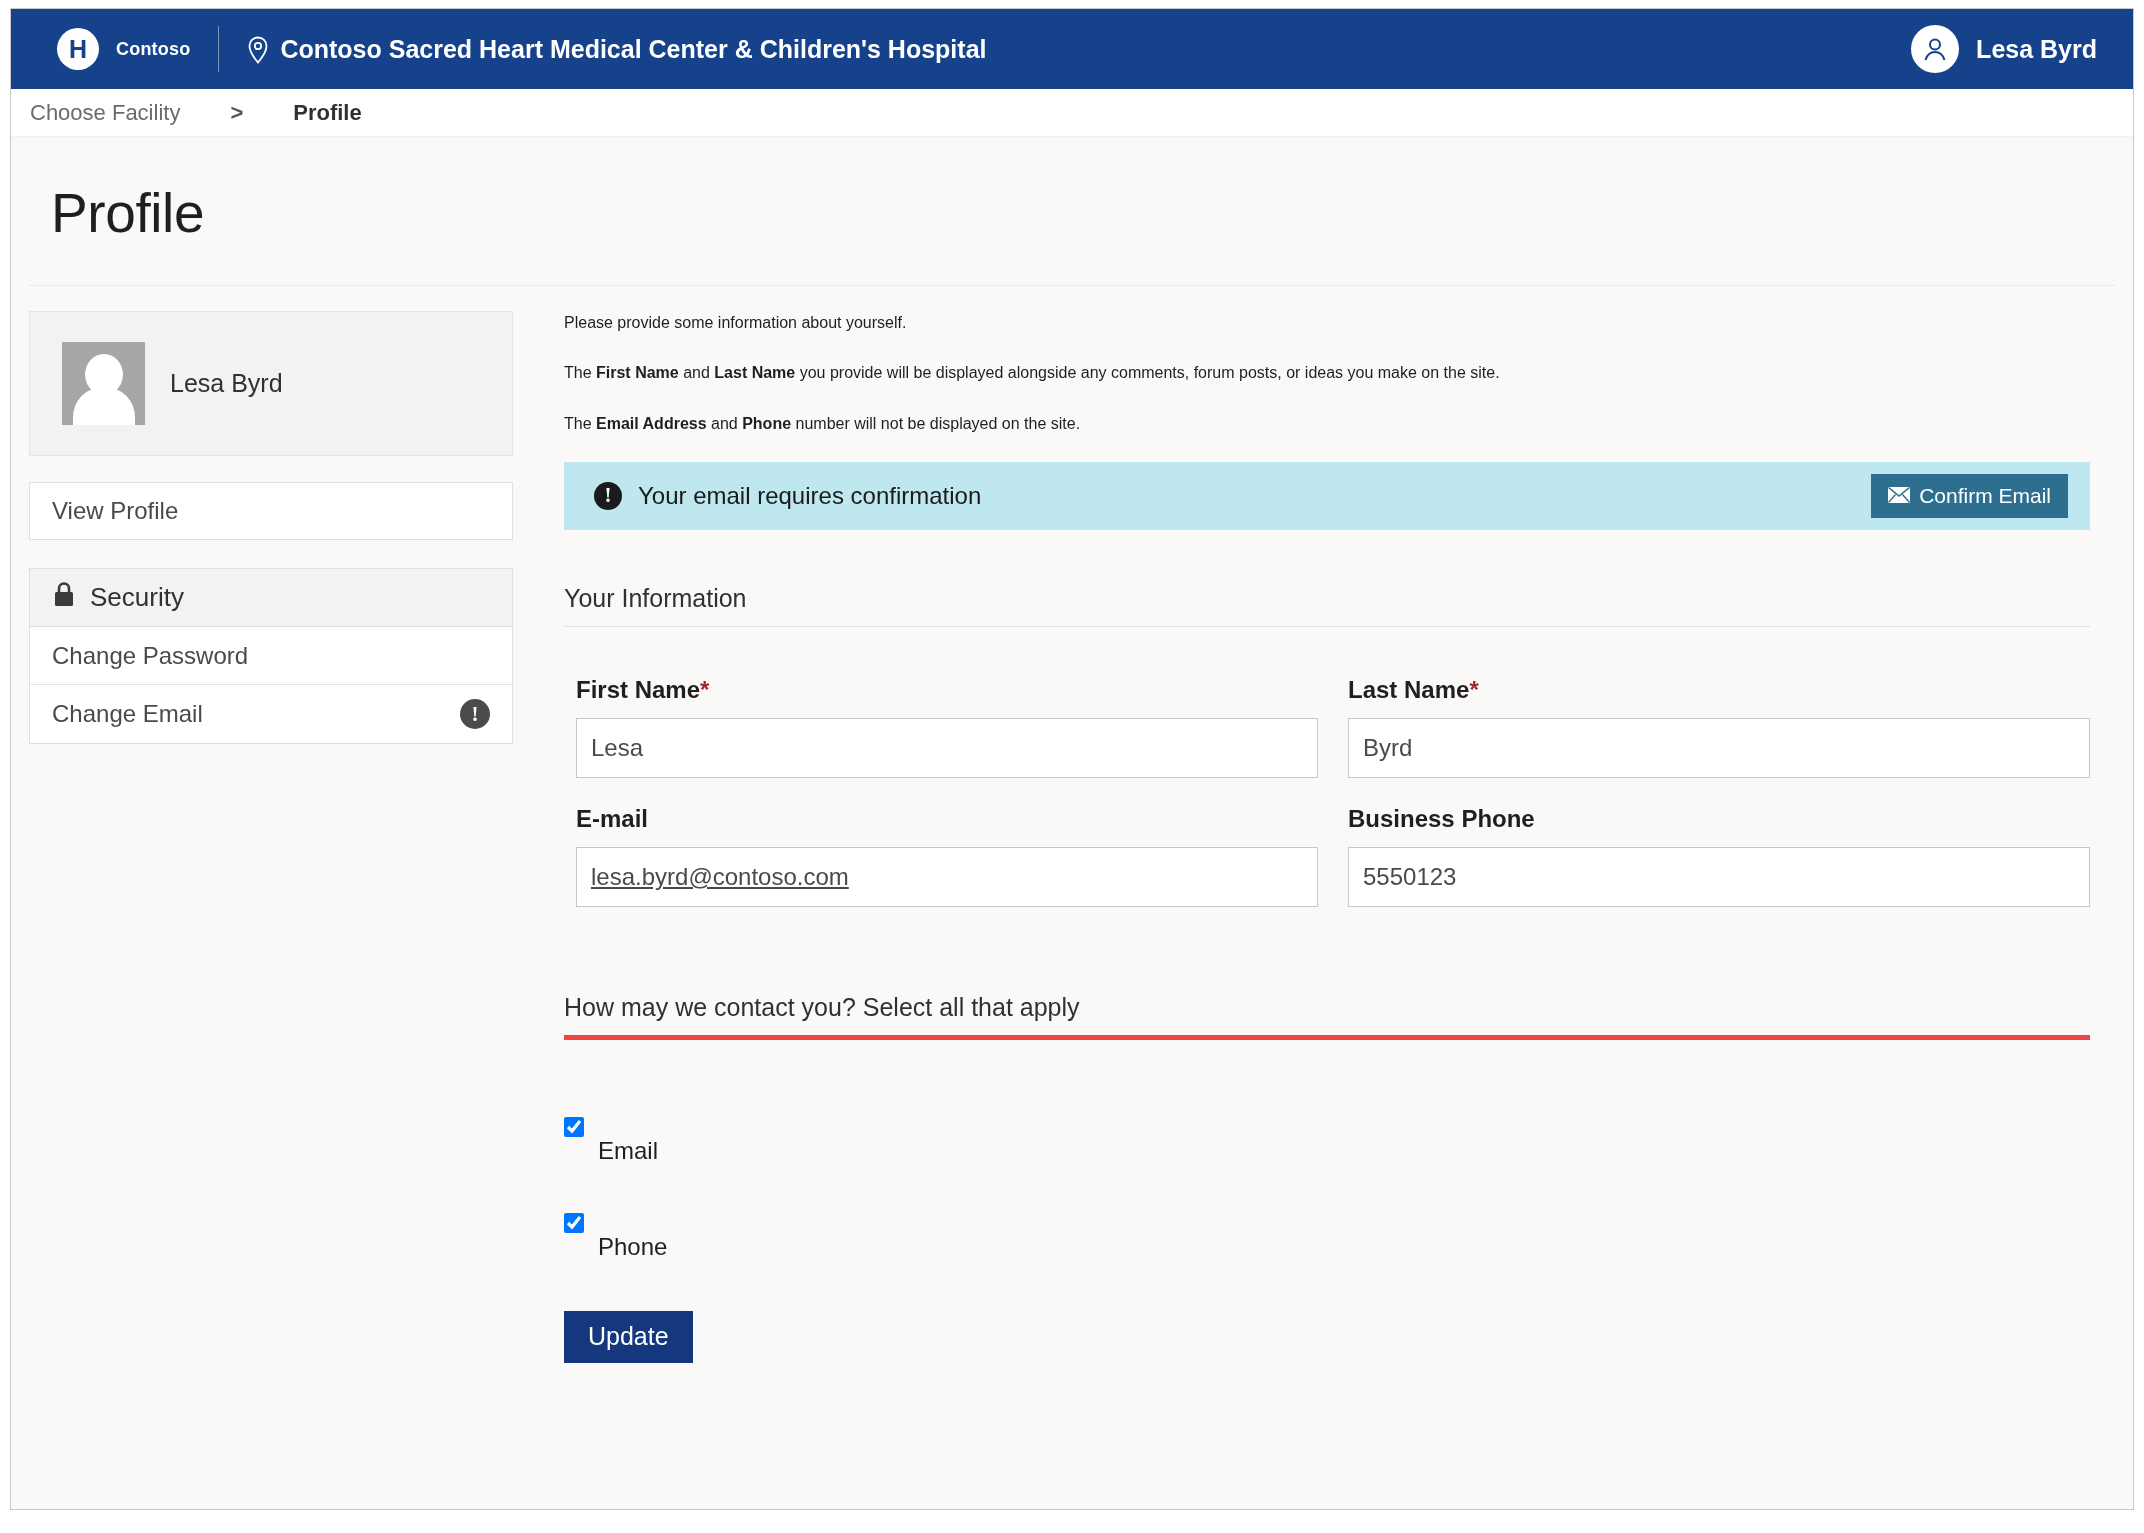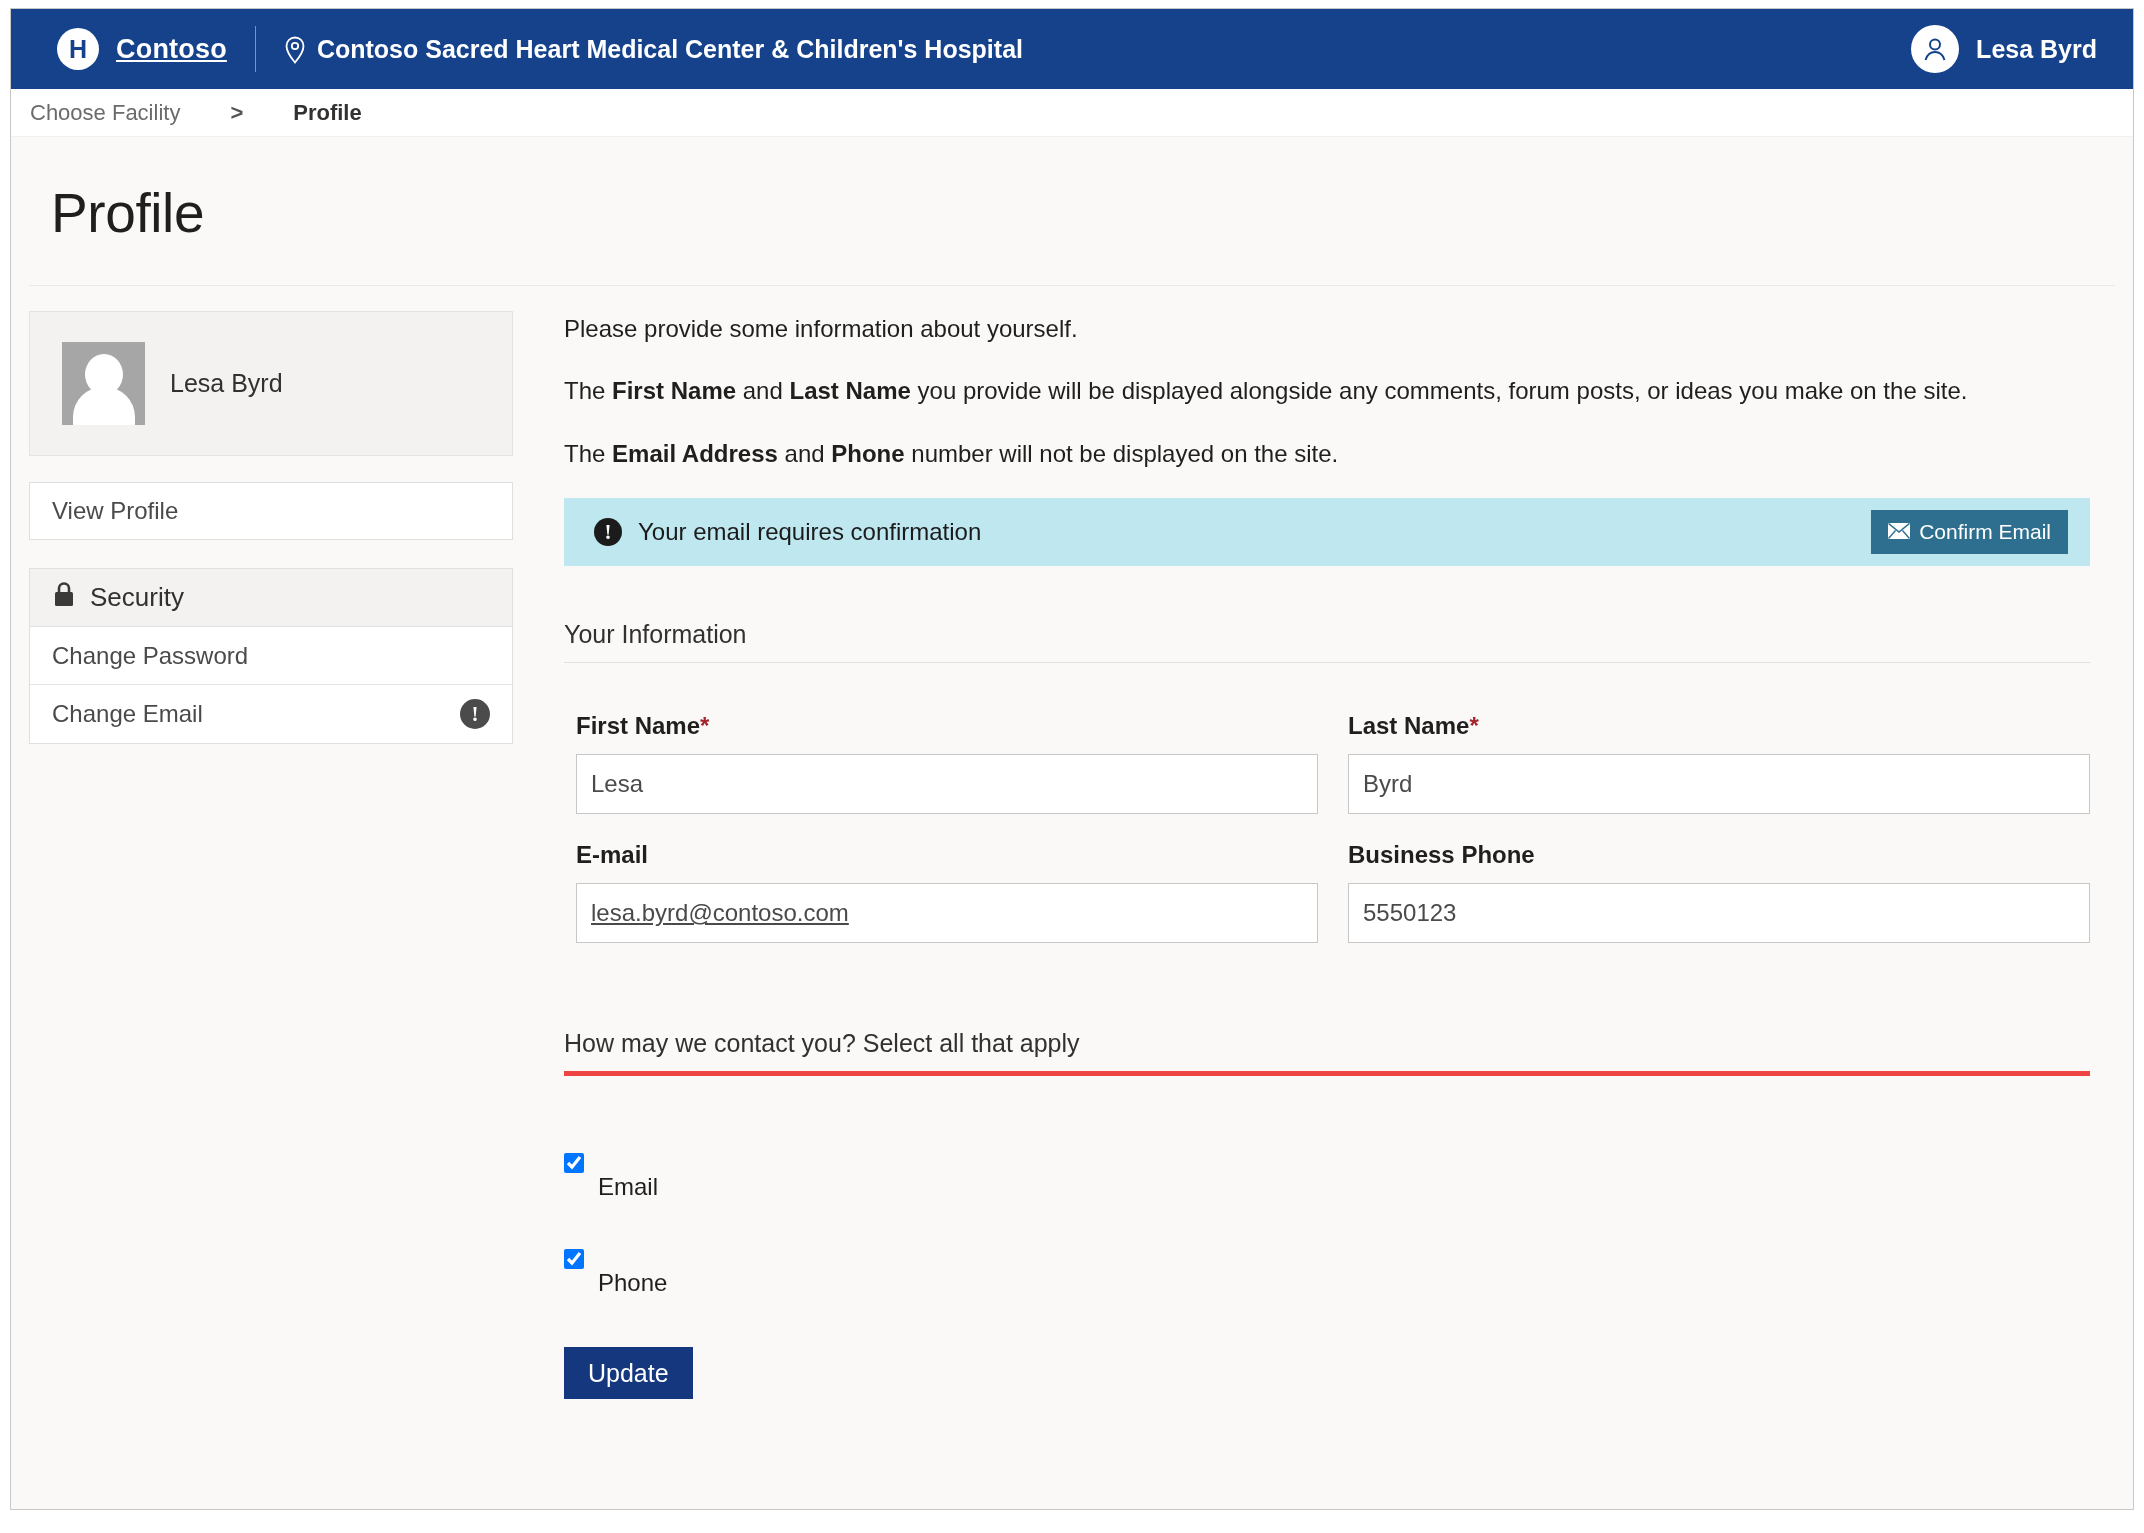--- a/index.html
+++ b/index.html
@@ -27,21 +27,21 @@
     padding: 0 36px 0 46px;
     color: #ffffff;
   }
   .brand { display: flex; align-items: center; gap: 17px; }
   .hosp-logo {
     width: 42px; height: 42px; border-radius: 50%;
     background: #ffffff; color: #16428b;
     display: flex; align-items: center; justify-content: center;
     font-weight: bold; font-size: 25px; line-height: 1;
   }
-  .brand-name { font-size: 27px; font-weight: 600; letter-spacing: .2px; text-decoration: underline; }
+  .brand-name { font-size: 18px; font-weight: 600; letter-spacing: .2px; }
   .vdiv { width: 1px; height: 46px; background: #7d93bb; margin: 0 28px; }
   .facility { display: flex; align-items: flex-end; gap: 11px; font-size: 25px; font-weight: 700; }
   .pin-icon svg { display: block; }
   .spacer { flex: 1; }
   .user-chip { display: flex; align-items: center; gap: 17px; }
   .avatar-circle {
     width: 48px; height: 48px; border-radius: 50%;
     background: #ffffff;
     display: flex; align-items: center; justify-content: center;
   }
@@ -138,21 +138,21 @@
   .group-item .gi-label { flex: 1; }
   .warn-dot {
     width: 30px; height: 30px; border-radius: 50%;
     background: #4b4b4b; color:#fff;
     display: flex; align-items: center; justify-content: center;
     font-size: 21px; font-weight: 700; line-height: 1;
     font-family: "Liberation Serif", serif;
   }
 
   
-  .intro { font-size: 24px; color: #201f1e; line-height: 1.52; margin: 0 0 26px 0; }
+  .intro { font-size: 16px; color: #201f1e; line-height: 1.52; margin: 0 0 26px 0; }
   .intro.tight { margin-bottom: 26px; }
   .intro b { font-weight: 700; }
 
   
   .alert {
     background: #bfe7f0;
     padding: 0 22px 0 30px;
     height: 68px;
     display: flex; align-items: center;
     margin-bottom: 54px;

